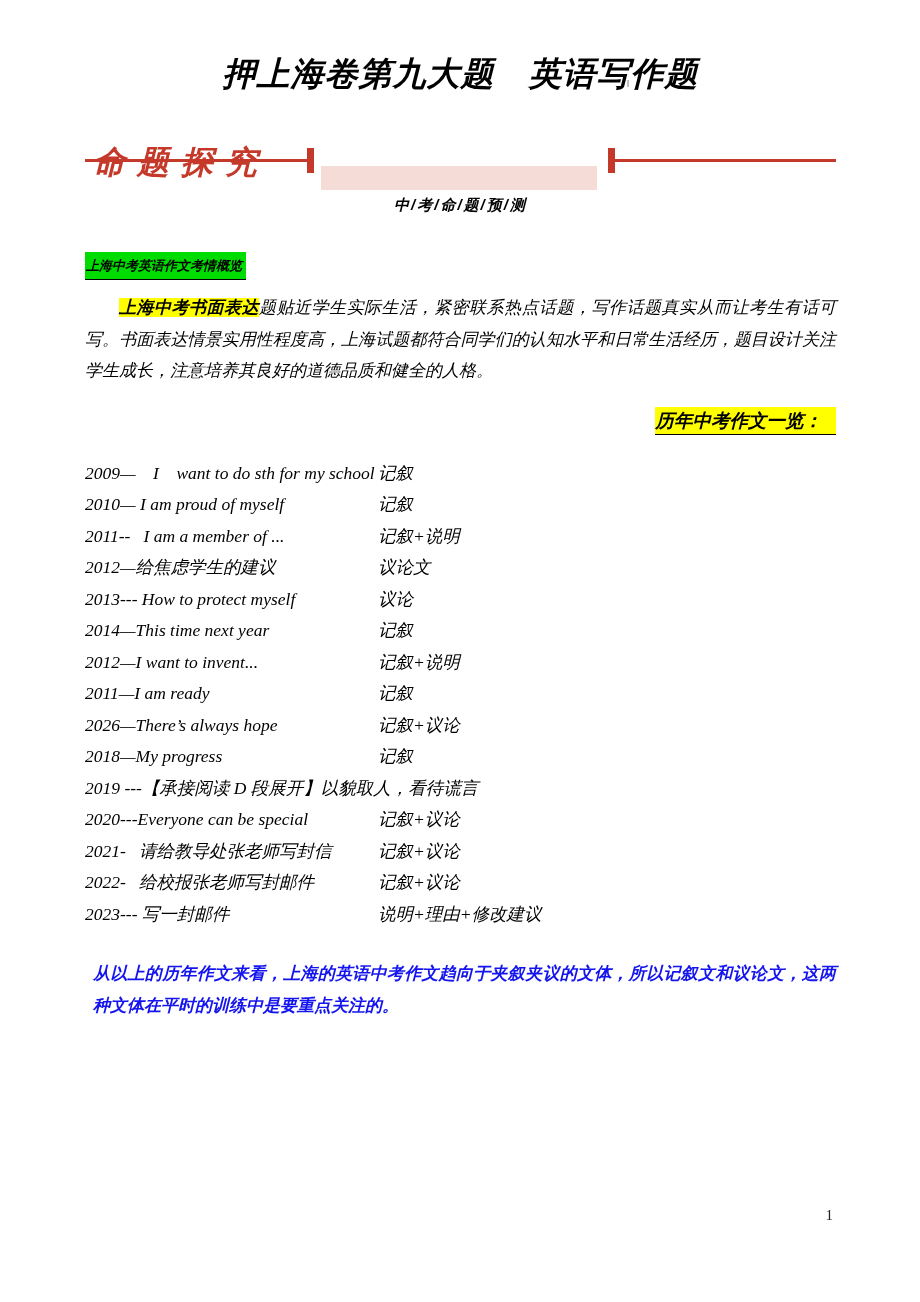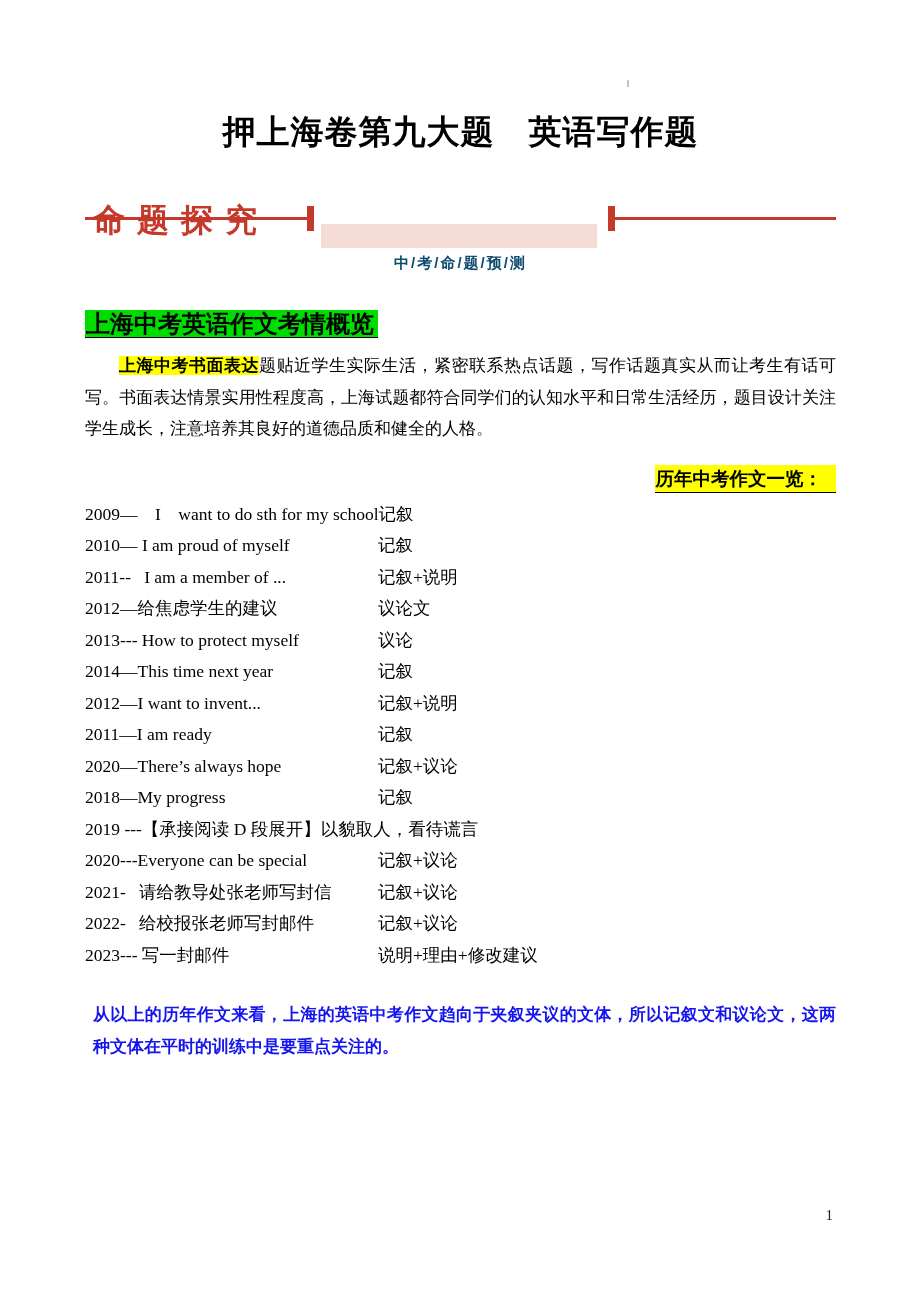--- a/index.html
+++ b/index.html
@@ -7,21 +7,21 @@
     --pink:#F5DCD6;
     --green:#00DC00;
     --yellow:#FFFF00;
     --blue:#1414EE;
   }
   html,body{margin:0;padding:0;background:#ffffff;}
   body{
     width:920px;height:1302px;position:relative;overflow:hidden;
     font-family:"Liberation Serif","DejaVu Serif",serif;color:#000;
   }
-  .content{padding:110px 84px 0 85px;}
+  .content{padding:52px 84px 0 85px;font-style:italic;}
 
   .doc-title{
     margin:0;text-align:center;font-size:33px;font-weight:bold;
     line-height:44px;letter-spacing:1px;
   }
 
   
   .banner{position:relative;height:50px;margin-top:44px;}
   .banner .hline{position:absolute;top:19px;height:3px;background:var(--red);}
   .banner .hline.left{left:0;width:222px;}
@@ -31,44 +31,44 @@
   .banner .tick.right{left:523px;}
   .banner .shadow{position:absolute;left:236px;top:26px;width:276px;height:24px;background:var(--pink);}
   .banner .banner-title{
     position:absolute;left:8px;right:0;top:0;
     font-family:"Liberation Sans","DejaVu Sans",sans-serif;
     font-size:32px;font-weight:bold;color:var(--red);letter-spacing:12px;line-height:44px;
   }
   .banner-subtitle{
     text-align:center;margin-top:4px;
     font-family:"Liberation Sans","DejaVu Sans",sans-serif;
-    font-size:15px;font-weight:bold;color:#0c4a6e;letter-spacing:2px;line-height:22px;
+    font-size:15px;font-weight:bold;color:#000000;letter-spacing:2px;line-height:22px;
   }
 
   
   .heading-wrap{margin-top:36px;line-height:0;}
   .heading-green{
-    display:inline-block;background:var(--green);font-weight:bold;font-size:24px;
+    display:inline-block;background:var(--green);font-weight:bold;font-size:13px;
     line-height:24px;padding:2px 4px 1px 1px;border-bottom:1.5px solid #000;
   }
   .heading-yellow-wrap{margin-top:20px;line-height:0;text-align:right;}
   .heading-yellow{
     display:inline-block;background:var(--yellow);font-weight:bold;font-size:18.5px;
     line-height:24px;padding:2px 14px 1px 1px;border-bottom:1.5px solid #000;
   }
 
   
   .para-overview{
     margin:12px 0 0 0;font-size:17px;line-height:31.5px;
     text-align:justify;text-indent:2em;
   }
   .hl-yellow{background:var(--yellow);font-weight:bold;margin-top:38px;}
 
   
-  .history-list{margin-top:6px;font-size:17.5px;}
+  .history-list{margin-top:23px;font-size:17.5px;}
   .history-row{display:flex;line-height:31.5px;height:31.5px;}
   .row-topic{white-space:pre;min-width:293px;}
   .row-genre{white-space:pre;}
 
   .para-conclusion{
     margin:28px 0 0 8px;font-size:17px;line-height:31.5px;
     text-align:justify;color:var(--blue);font-weight:bold;
   }
 
   .stray-mark{position:absolute;left:627px;top:80px;width:2px;height:7px;background:#c2c2c2;}
@@ -130,21 +130,21 @@
     </div>
     <div class="history-row">
       <span class="row-topic">2012—I want to invent...</span>
       <span class="row-genre">记叙+说明</span>
     </div>
     <div class="history-row">
       <span class="row-topic">2011—I am ready</span>
       <span class="row-genre">记叙</span>
     </div>
     <div class="history-row">
-      <span class="row-topic">2020—There’s always hope</span>
+      <span class="row-topic">2026—There’s always hope</span>
       <span class="row-genre">记叙+议论</span>
     </div>
     <div class="history-row">
       <span class="row-topic">2018—My progress</span>
       <span class="row-genre">记叙</span>
     </div>
     <div class="history-row">
       <span class="row-topic">2019 ---【承接阅读 D 段展开】以貌取人，看待谎言</span>
       <span class="row-genre"></span>
     </div>

